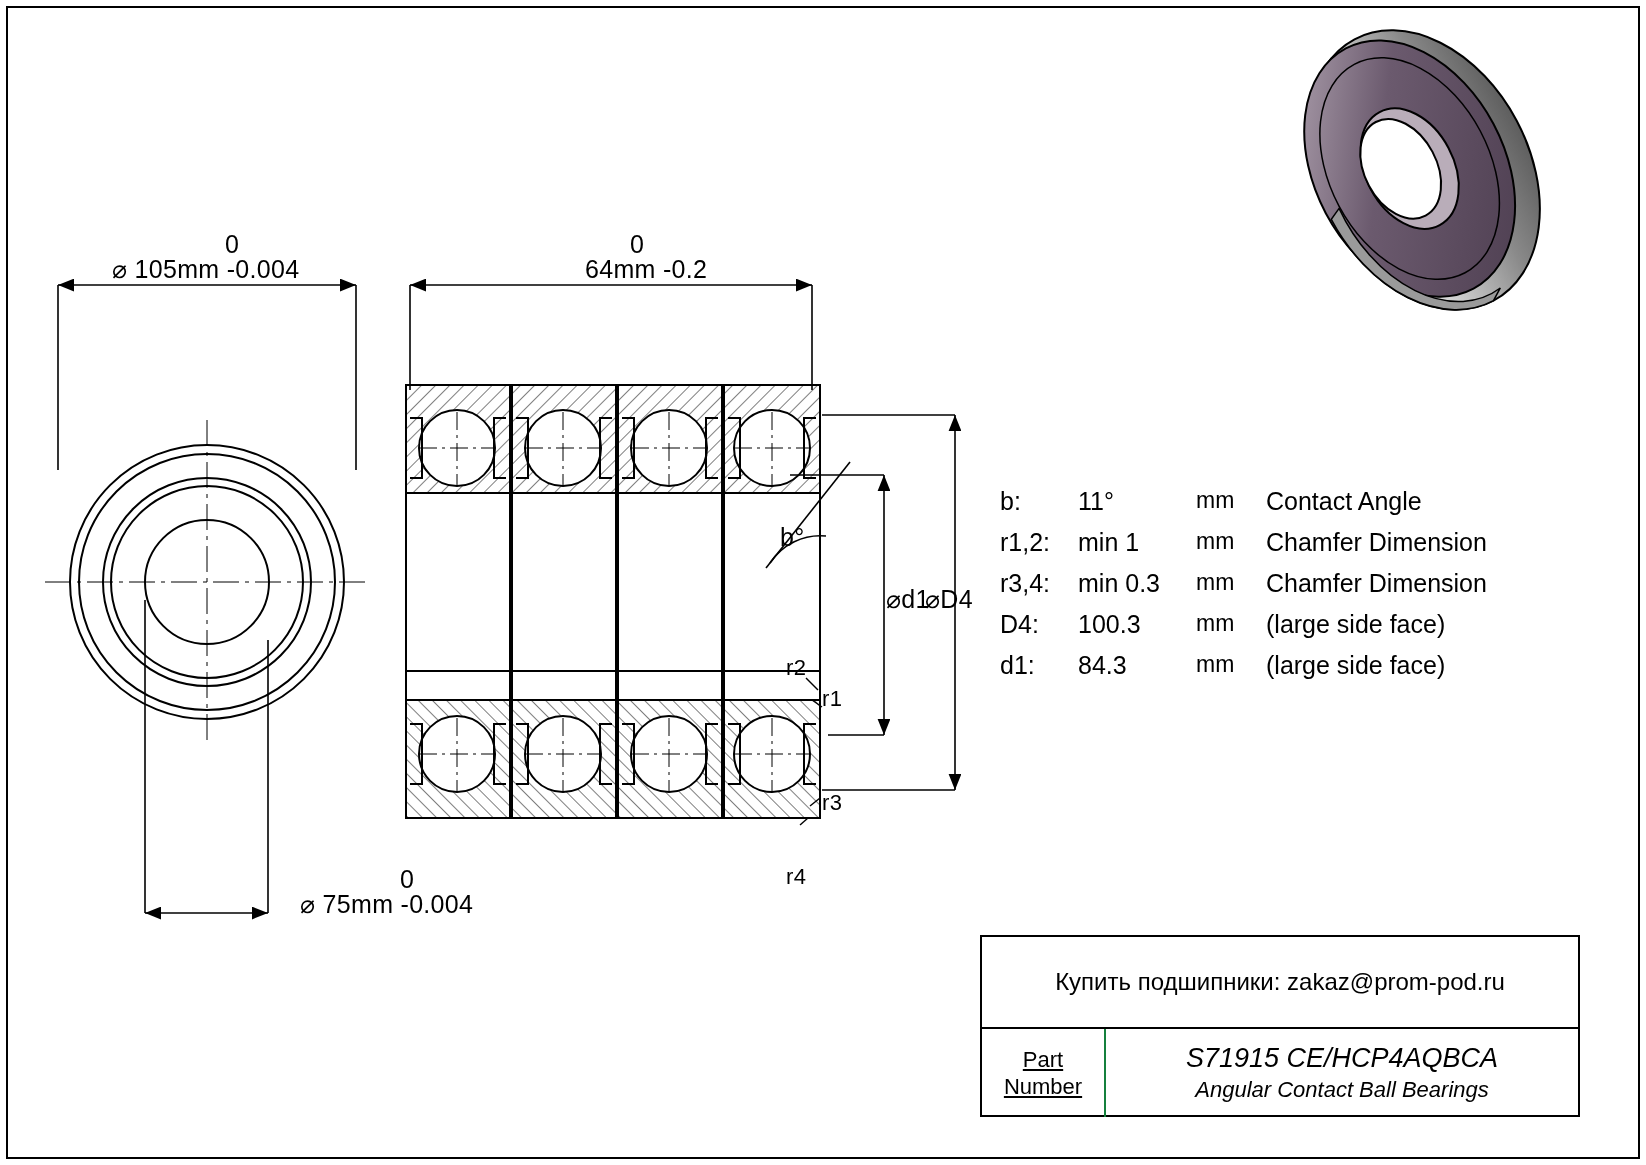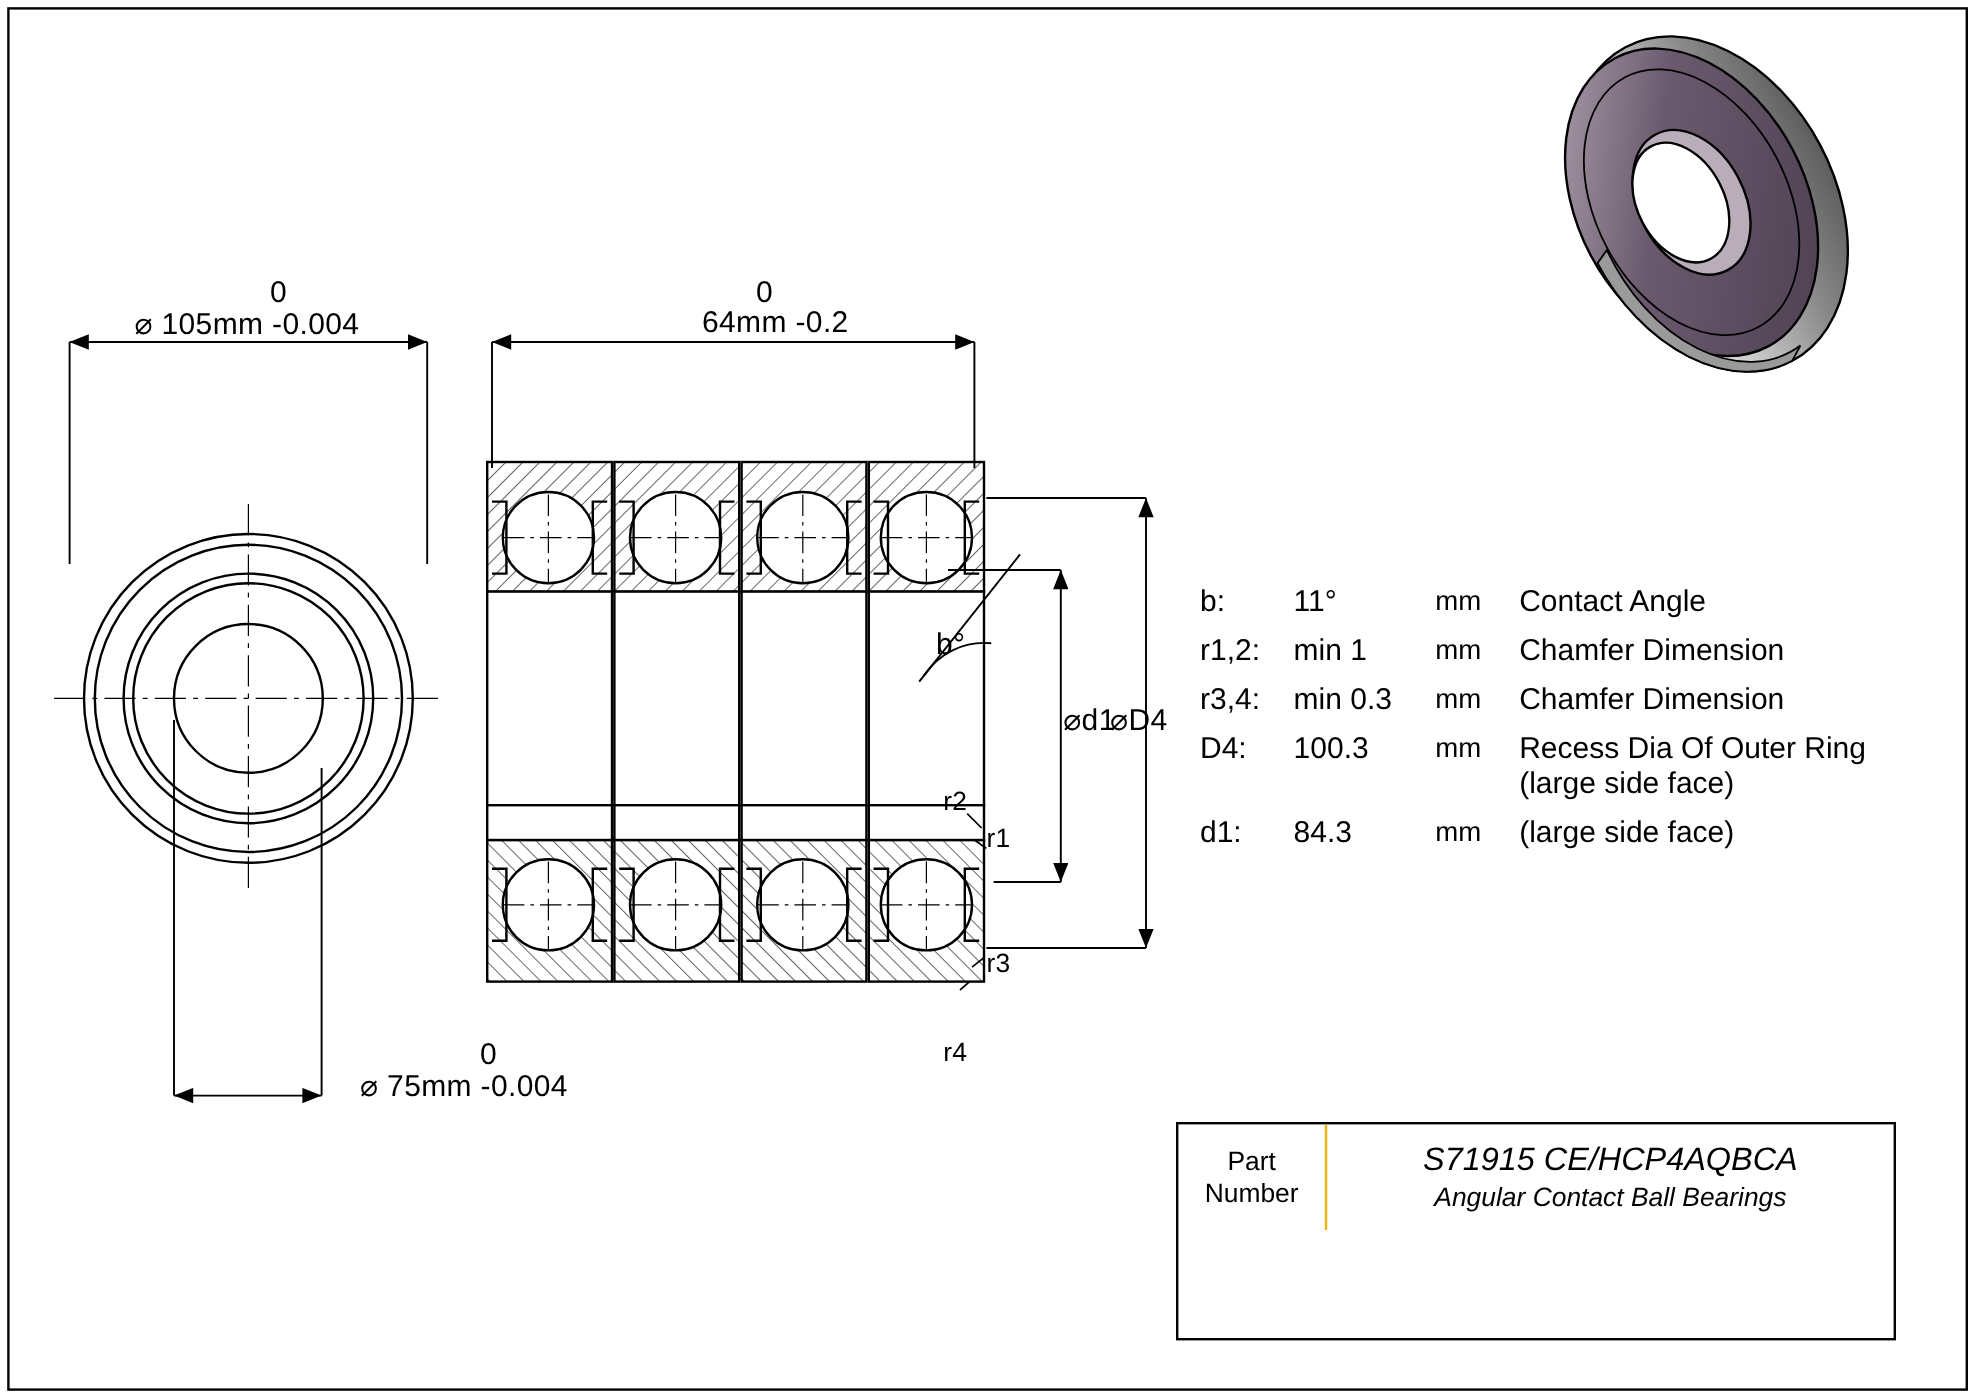--- a/index.html
+++ b/index.html
@@ -92,27 +92,28 @@
   }
   .tb-top span {
     font-size: 24px;
   }
   .tb-bottom {
     height: 88px;
     display: flex;
   }
   .tb-label {
     width: 122px;
-    border-right: 2px solid #eab308;
+    border-right: 2px solid #15803d;
     display: flex;
     flex-direction: column;
     align-items: center;
     justify-content: center;
     font-size: 22px;
     line-height: 1.25;
+    text-decoration: underline;
   }
   .tb-value {
     flex: 1;
     display: flex;
     flex-direction: column;
     align-items: center;
     justify-content: center;
     line-height: 1.3;
     font-style: italic;
   }
@@ -338,35 +339,37 @@
       <div class="lg-desc">
         <div>Chamfer Dimension</div>
         <div></div>
       </div>
     </div>
     <div class="legend-row">
       <div class="lg-sym">D4:</div>
       <div class="lg-val">100.3</div>
       <div class="lg-unit">mm</div>
       <div class="lg-desc">
-        <div>Recess Dia Of Outer Ring</div>
         <div>(large side face)</div>
       </div>
     </div>
     <div class="legend-row">
       <div class="lg-sym">d1:</div>
       <div class="lg-val">84.3</div>
       <div class="lg-unit">mm</div>
       <div class="lg-desc">
         <div>(large side face)</div>
       </div>
     </div>
   </div>
 
   <div class="titleblock">
+    <div class="tb-top">
+      <span>Купить подшипники: zakaz@prom-pod.ru</span>
+    </div>
     <div class="tb-bottom">
       <div class="tb-label">
         <span>Part</span>
         <span>Number</span>
       </div>
       <div class="tb-value">
         <span class="tb-part">S71915 CE/HCP4AQBCA</span>
         <span class="tb-sub">Angular Contact Ball Bearings</span>
       </div>
     </div>

